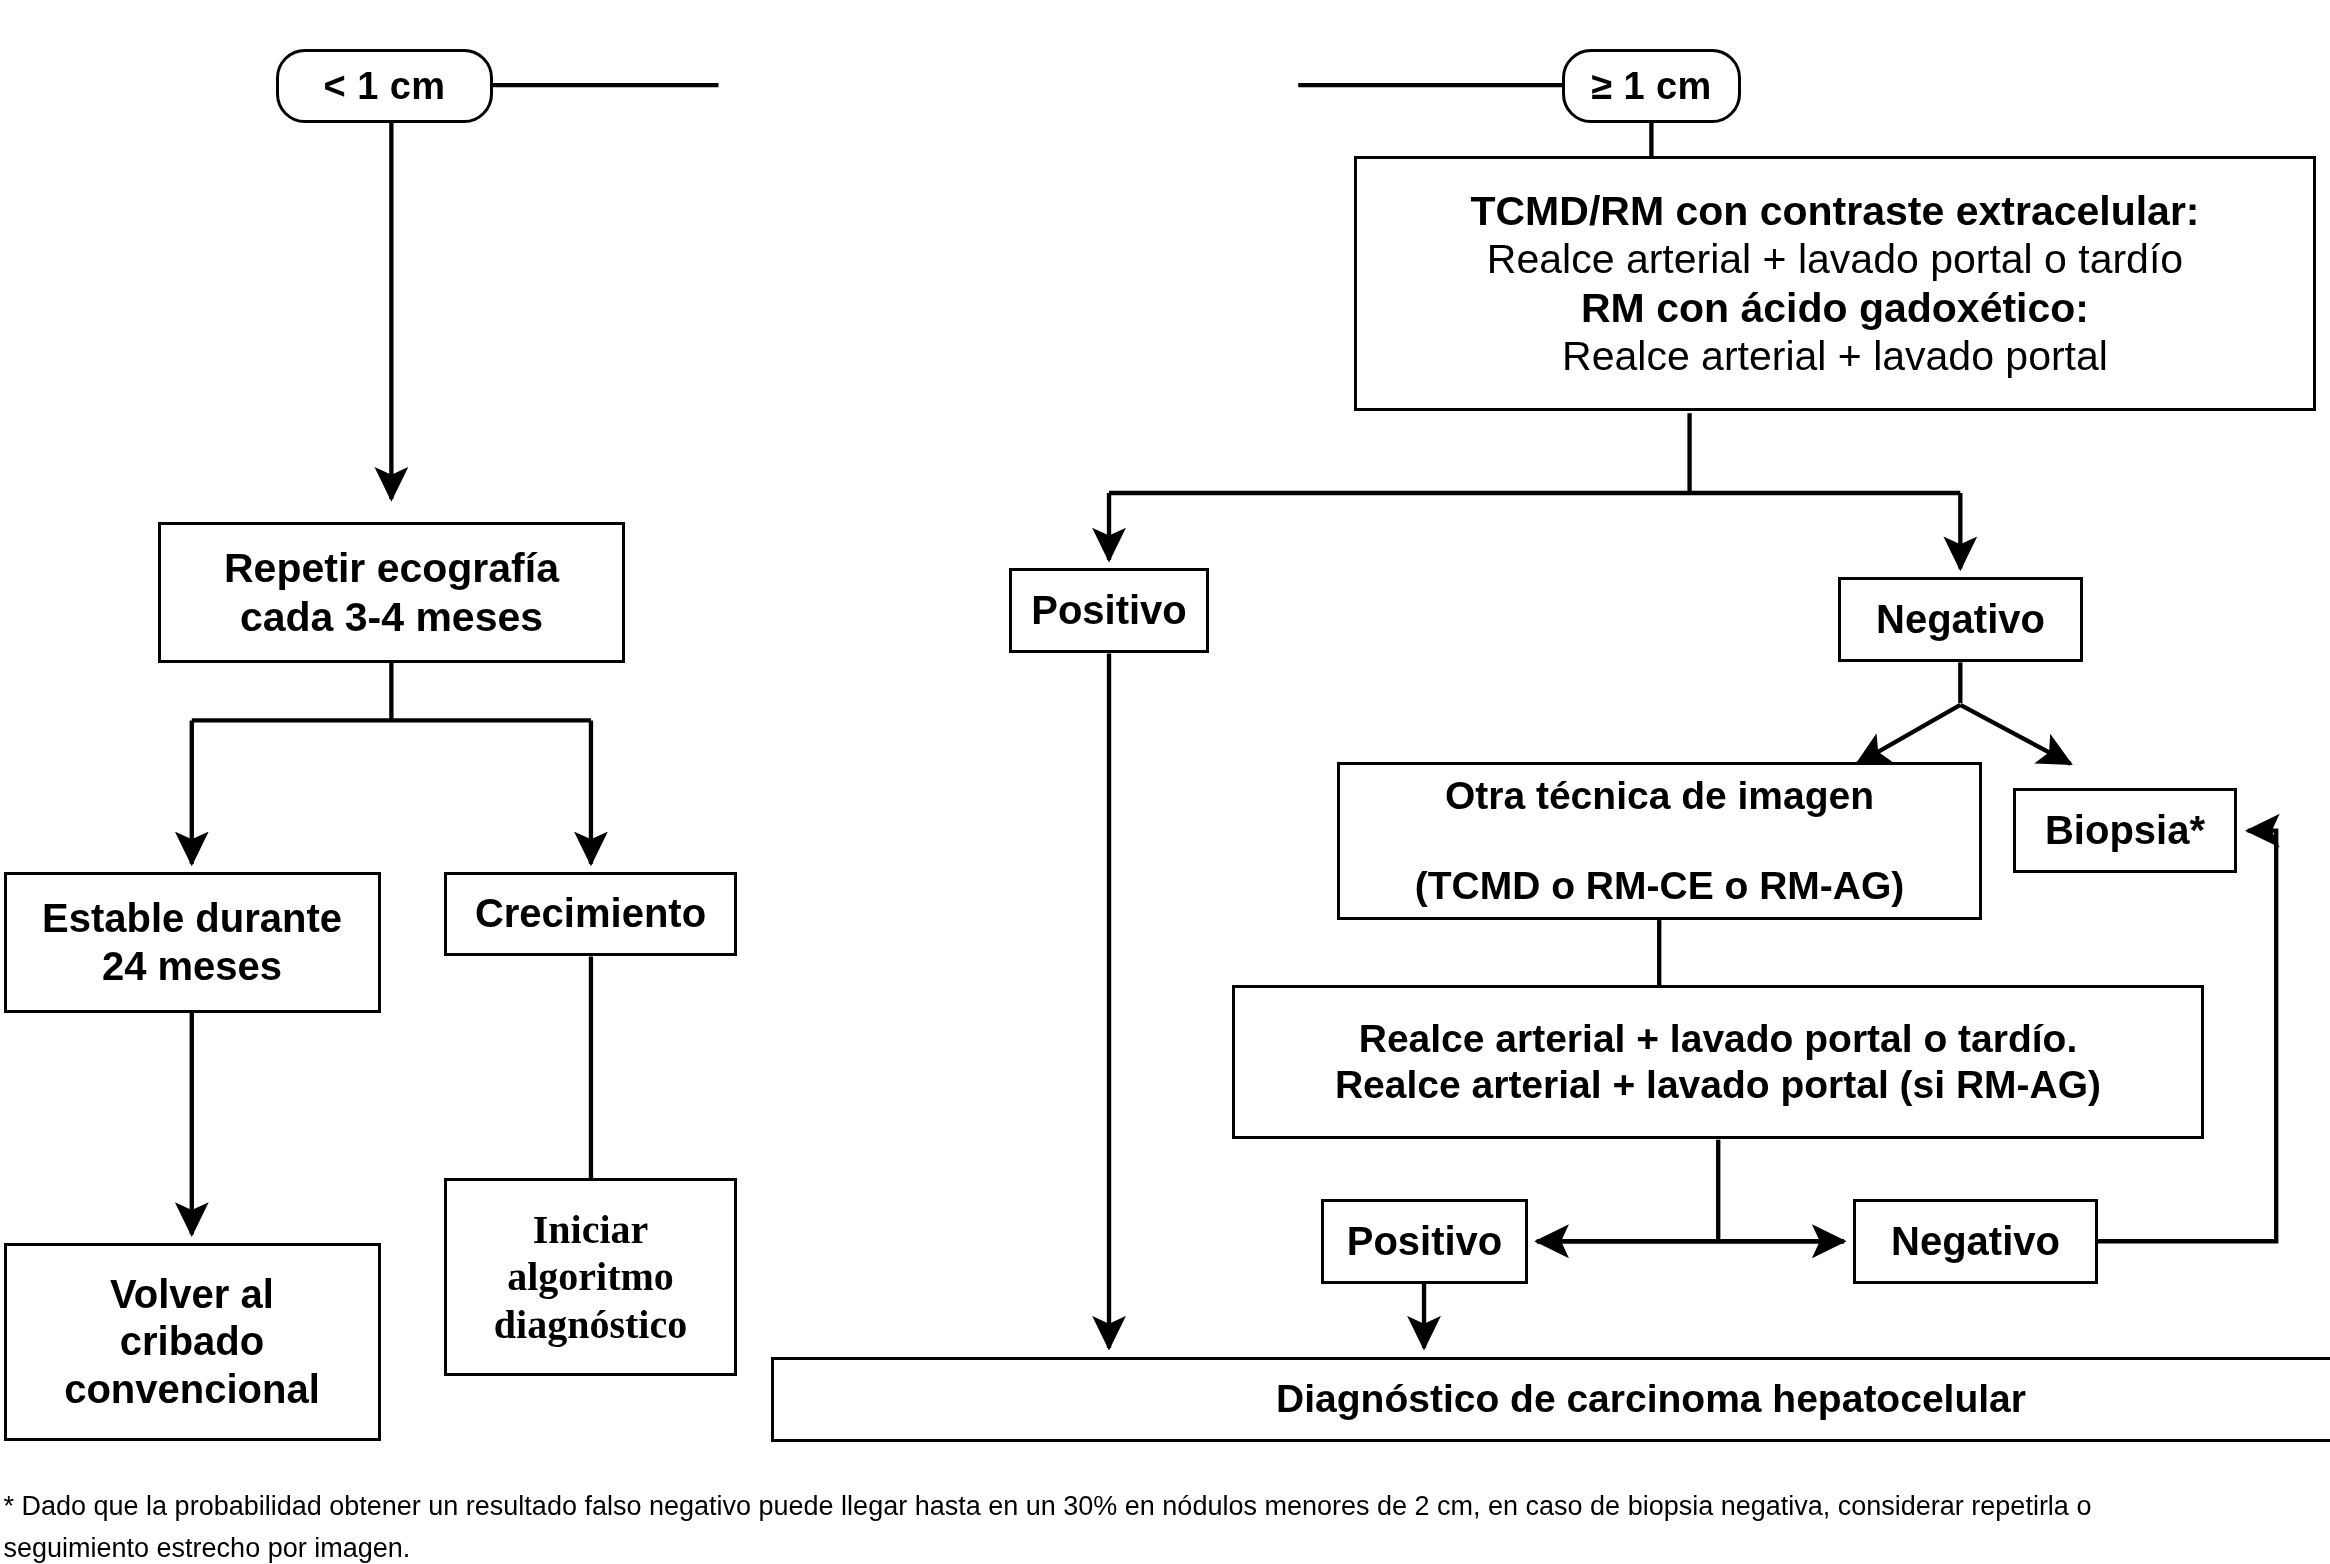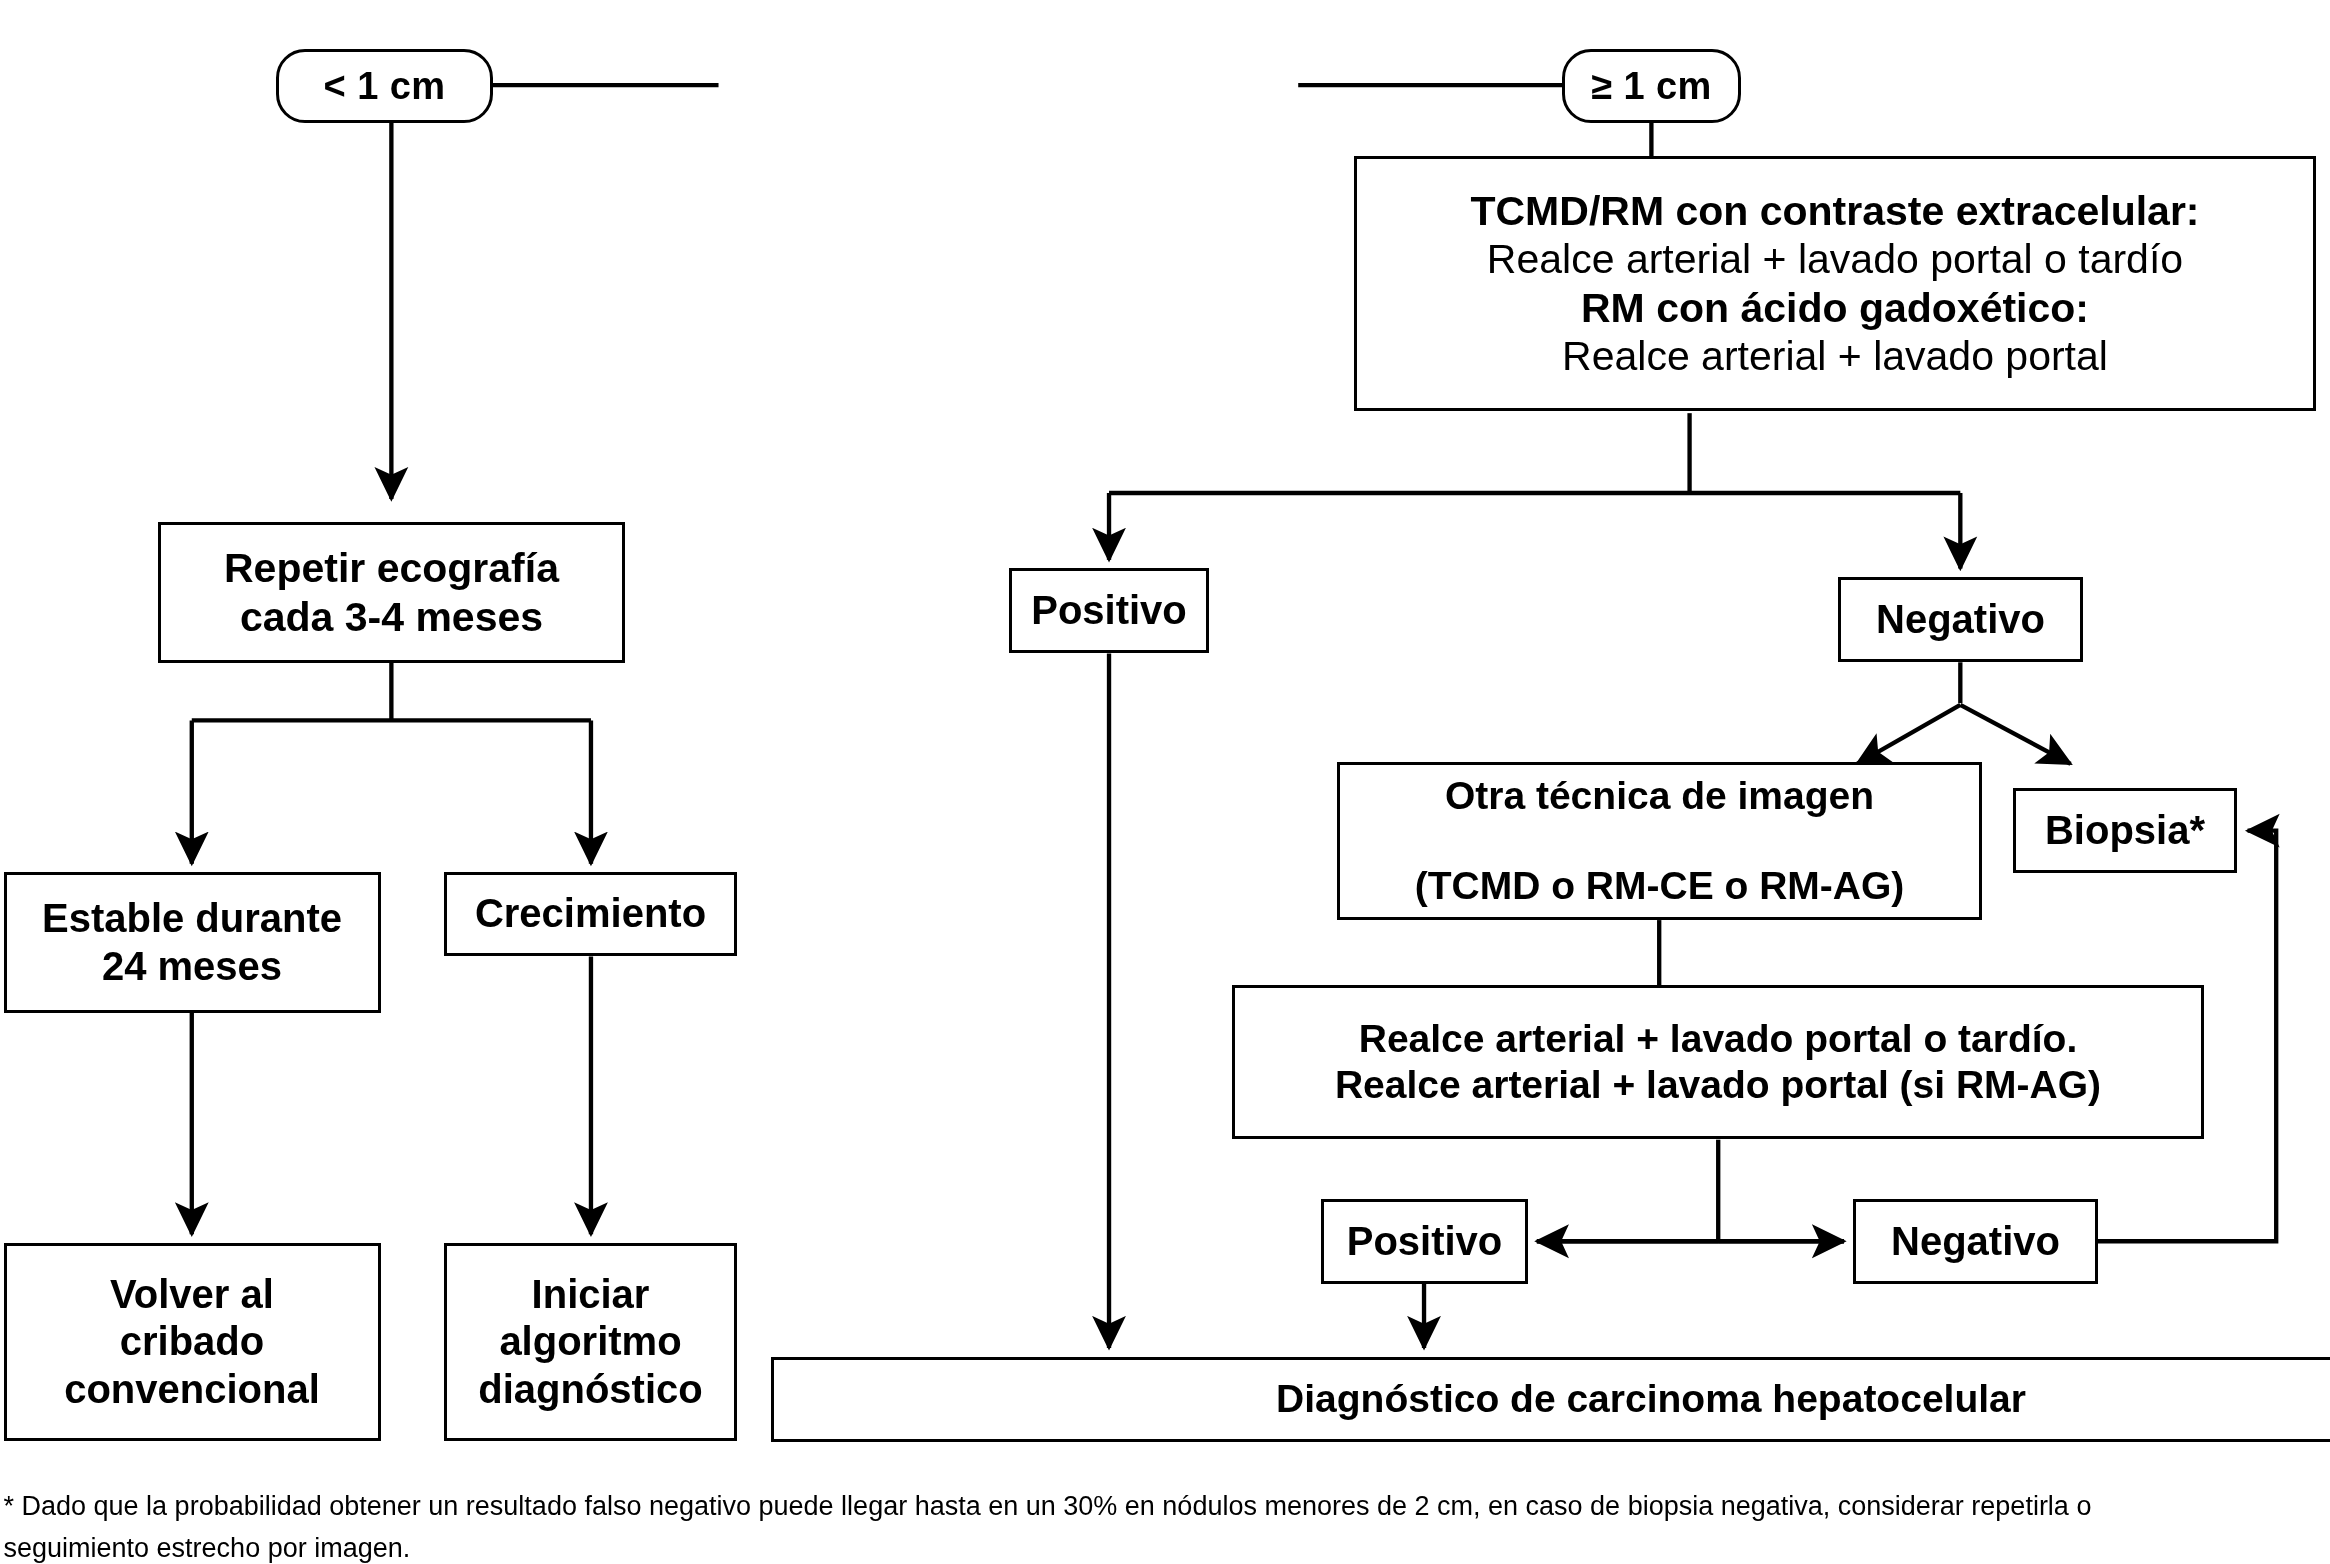--- a/index.html
+++ b/index.html
@@ -67,21 +67,21 @@
   #n-pos-1        { left: 1009px; top: 568px;  width: 200px;  height: 85px;  }
   #n-neg-1        { left: 1838px; top: 577px;  width: 245px;  height: 85px;  }
   #n-stable       { left: 3.5px;    top: 872px; width: 377px;  height: 141px; }
   #n-growth       { left: 444px;  top: 872px; width: 293px;  height: 84px;  }
   #n-other-tech   { left: 1337px; top: 762px;  width: 645px;  height: 158px; gap: 44px; }
   #n-biopsy       { left: 2013px; top: 788px;  width: 224px;  height: 85px;  }
   #n-findings     { left: 1232px; top: 985px; width: 972px; height: 154px; }
   #n-pos-2        { left: 1321px; top: 1199px; width: 207px;  height: 85px;  }
   #n-neg-2        { left: 1853px; top: 1199px; width: 245px;  height: 85px;  }
   #n-back-screen  { left: 3.5px;    top: 1243px; width: 377px;  height: 198px; }
-  #n-start-algo   { left: 444px;  top: 1243px; width: 293px;  height: 198px; }
+  #n-start-algo   { left: 444px;  top: 1178px; width: 293px;  height: 198px; font-family: Liberation Serif, serif; }
   #n-diagnosis    { left: 771px;  top: 1357px; width: 1760px; height: 85px;  }
 
   #footnote { left: 3.5px; top: 1486px; width: 2319px; }
 </style>
 </head>
 <body>
 
 <div id="stage">
 
   <svg id="wires" viewBox="0 0 2685 1803" preserveAspectRatio="none">

